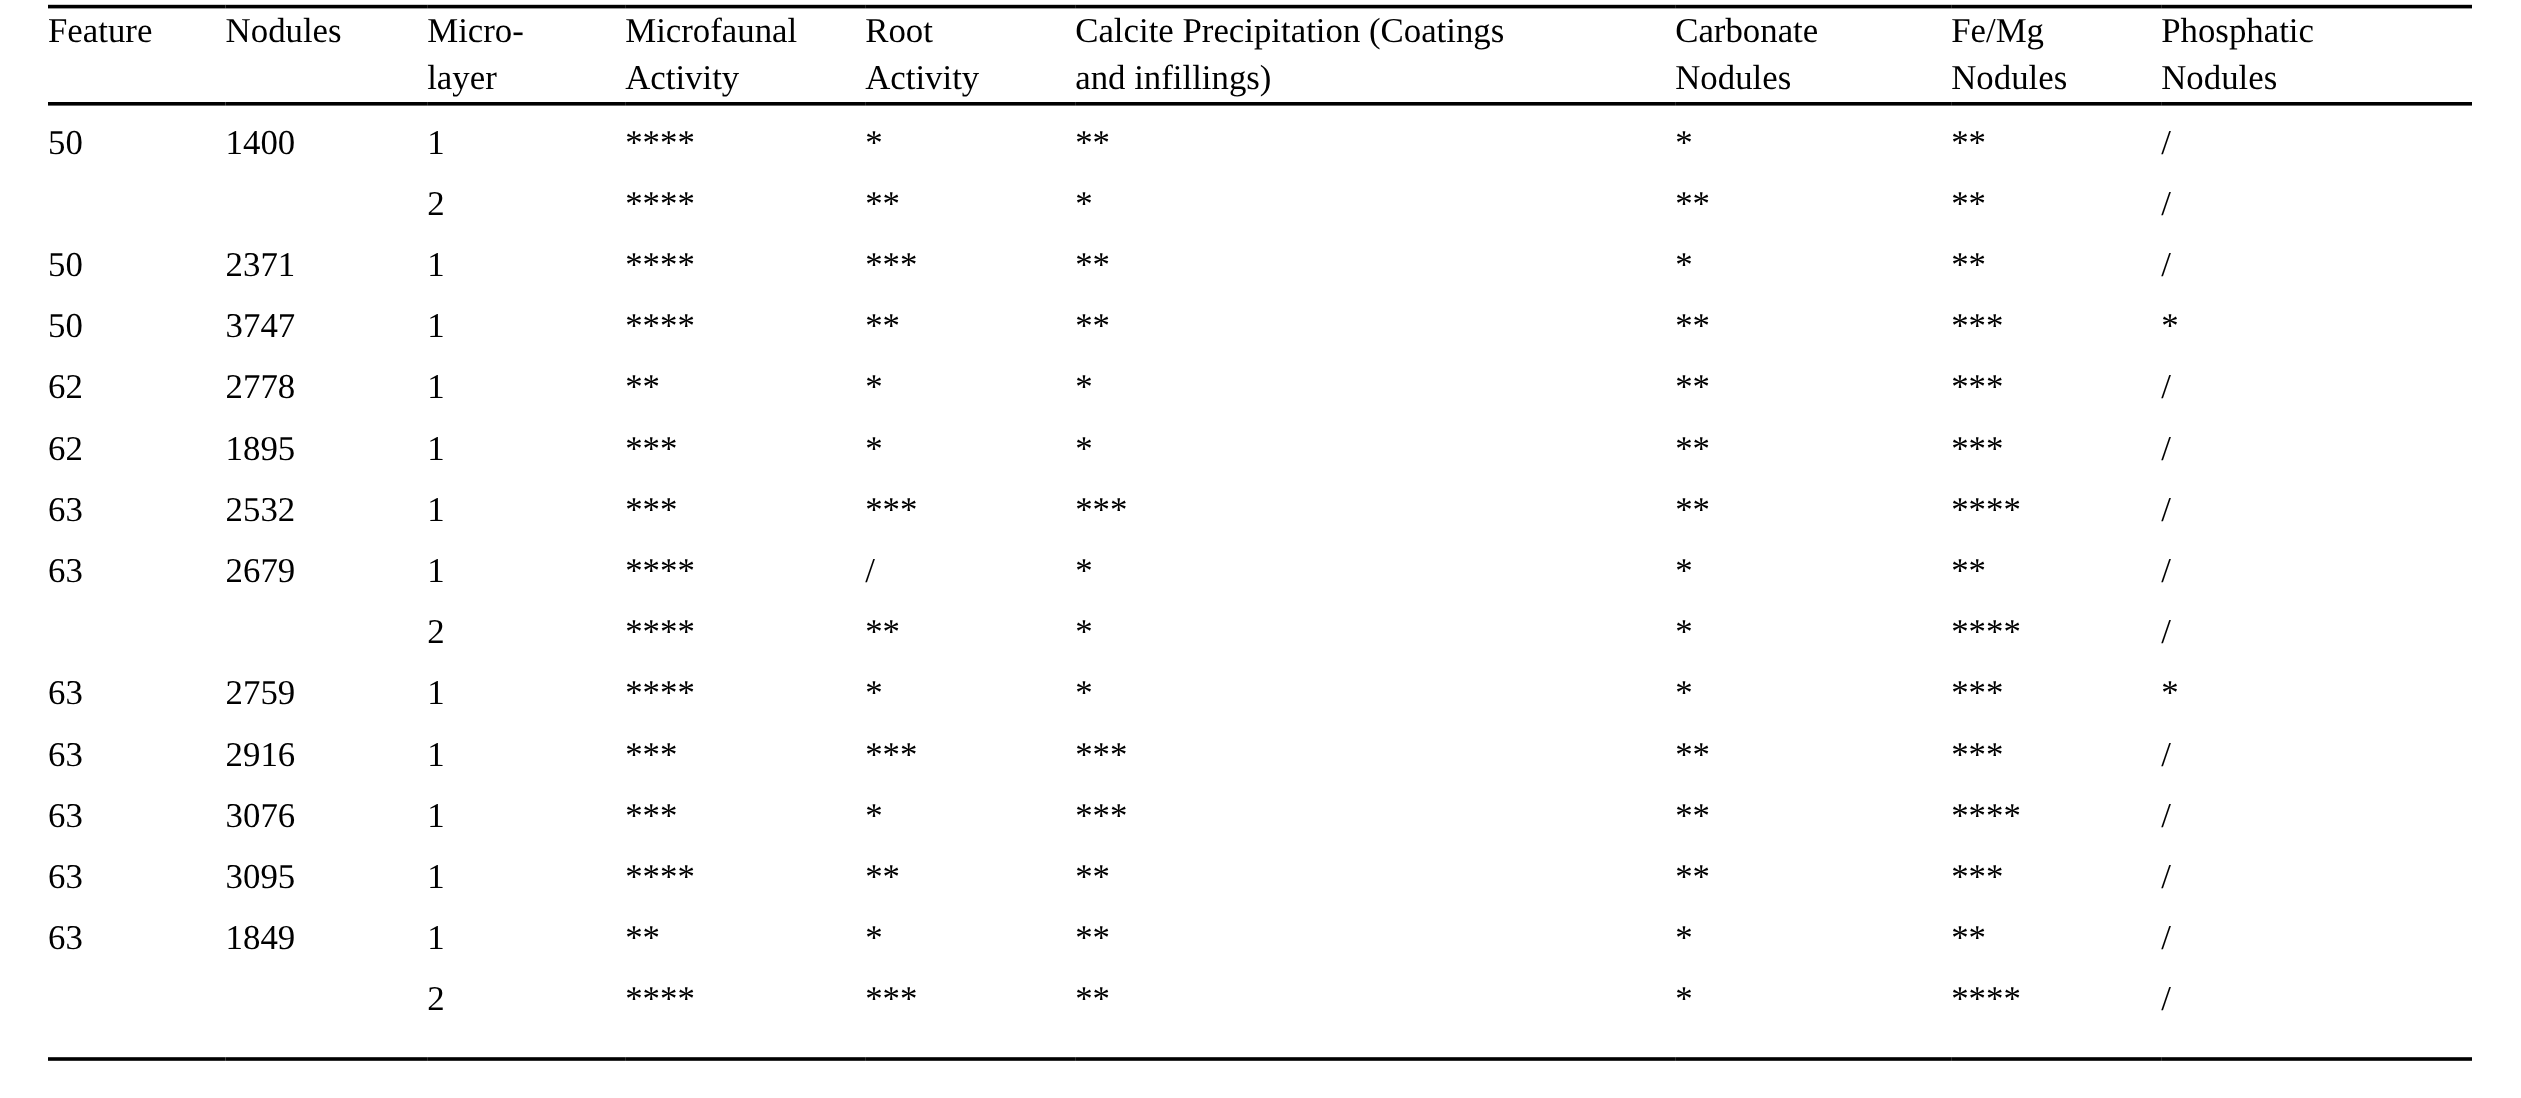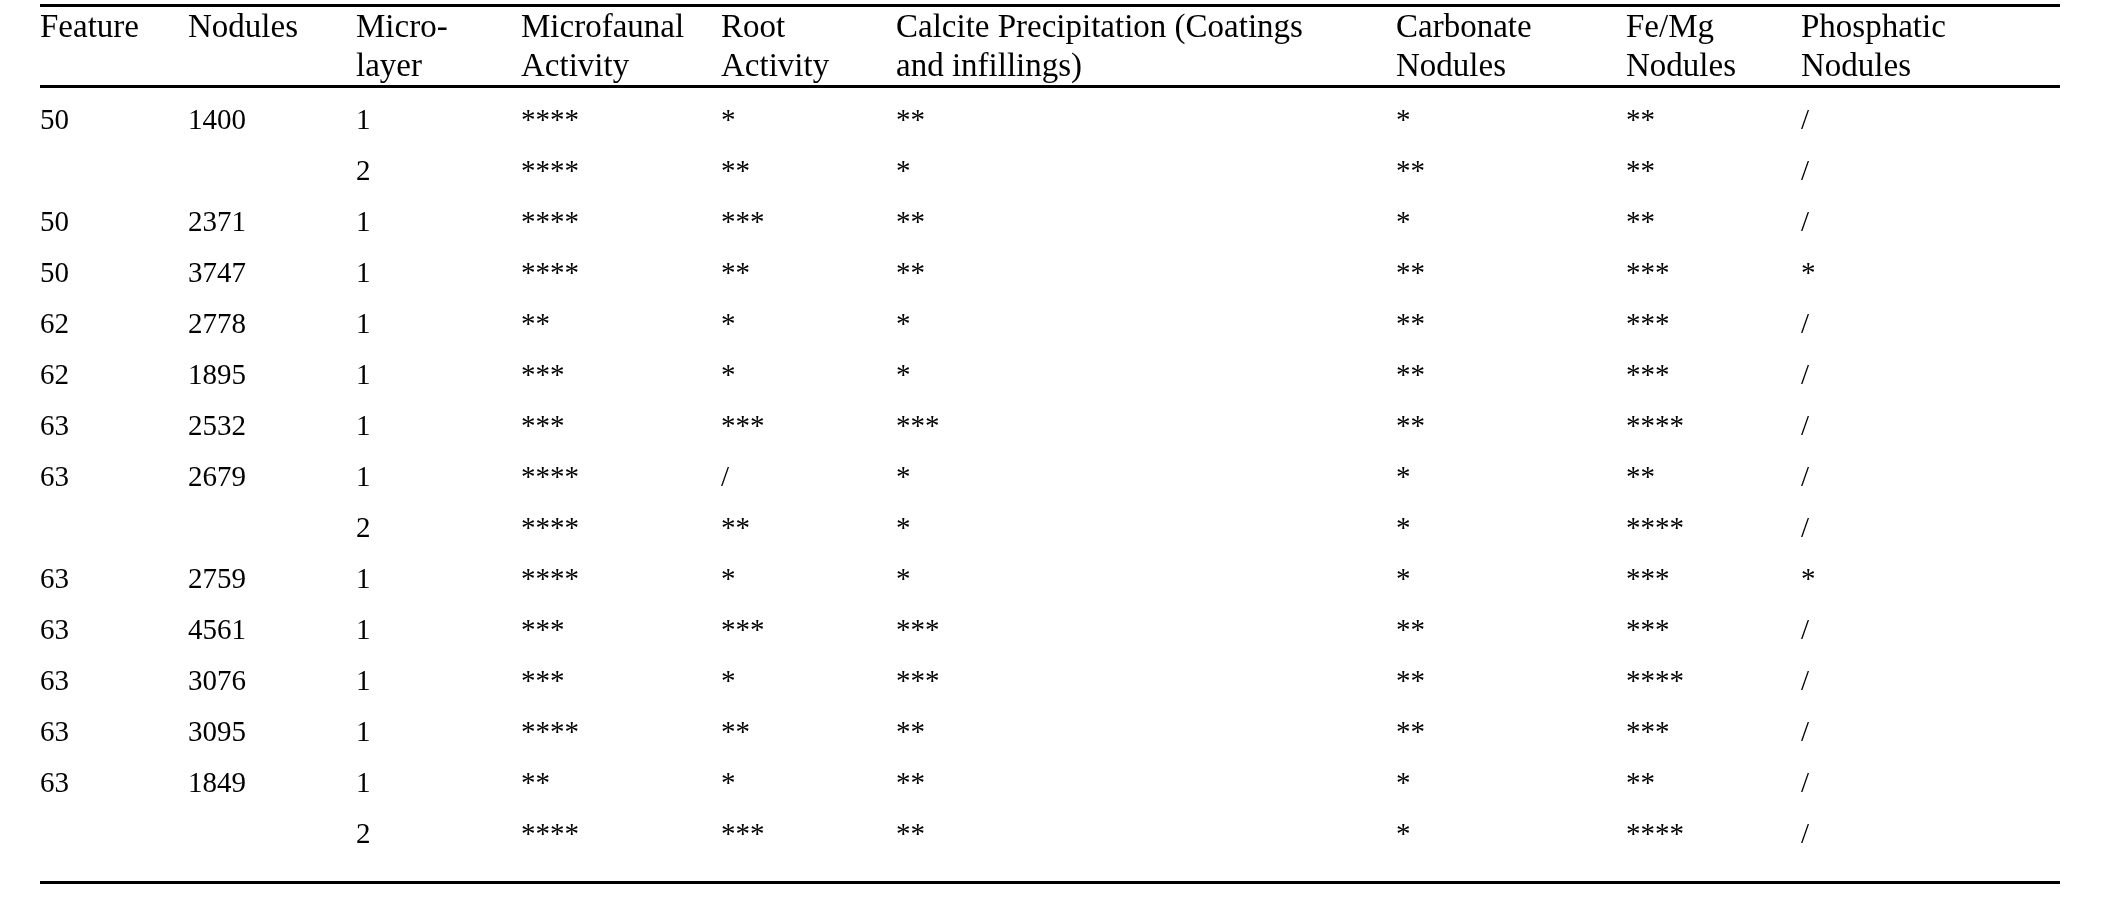--- a/index.html
+++ b/index.html
@@ -28,21 +28,21 @@
     margin-top: 4px;
   }
   table.data-table th,
   table.data-table td {
     text-align: left;
     vertical-align: top;
     padding: 0;
     font-weight: normal;
   }
   thead th {
-    font-size: 33px;
+    font-size: 29px;
     line-height: 39px;
     padding-top: 6px;
     padding-bottom: 14px;
     padding-right: 14px;
     margin-left: 37px;
   }
   thead tr {
     border-top: 3px solid #000;
     border-bottom: 3px solid #000;
   }
@@ -211,21 +211,21 @@
           <td>1</td>
           <td><span class="stars">****</span></td>
           <td><span class="stars">*</span></td>
           <td><span class="stars">*</span></td>
           <td><span class="stars">*</span></td>
           <td><span class="stars">***</span></td>
           <td><span class="stars">*</span></td>
         </tr>
         <tr>
           <td>63</td>
-          <td>4561</td>
+          <td>2916</td>
           <td>1</td>
           <td><span class="stars">***</span></td>
           <td><span class="stars">***</span></td>
           <td><span class="stars">***</span></td>
           <td><span class="stars">**</span></td>
           <td><span class="stars">***</span></td>
           <td>/</td>
         </tr>
         <tr>
           <td>63</td>

